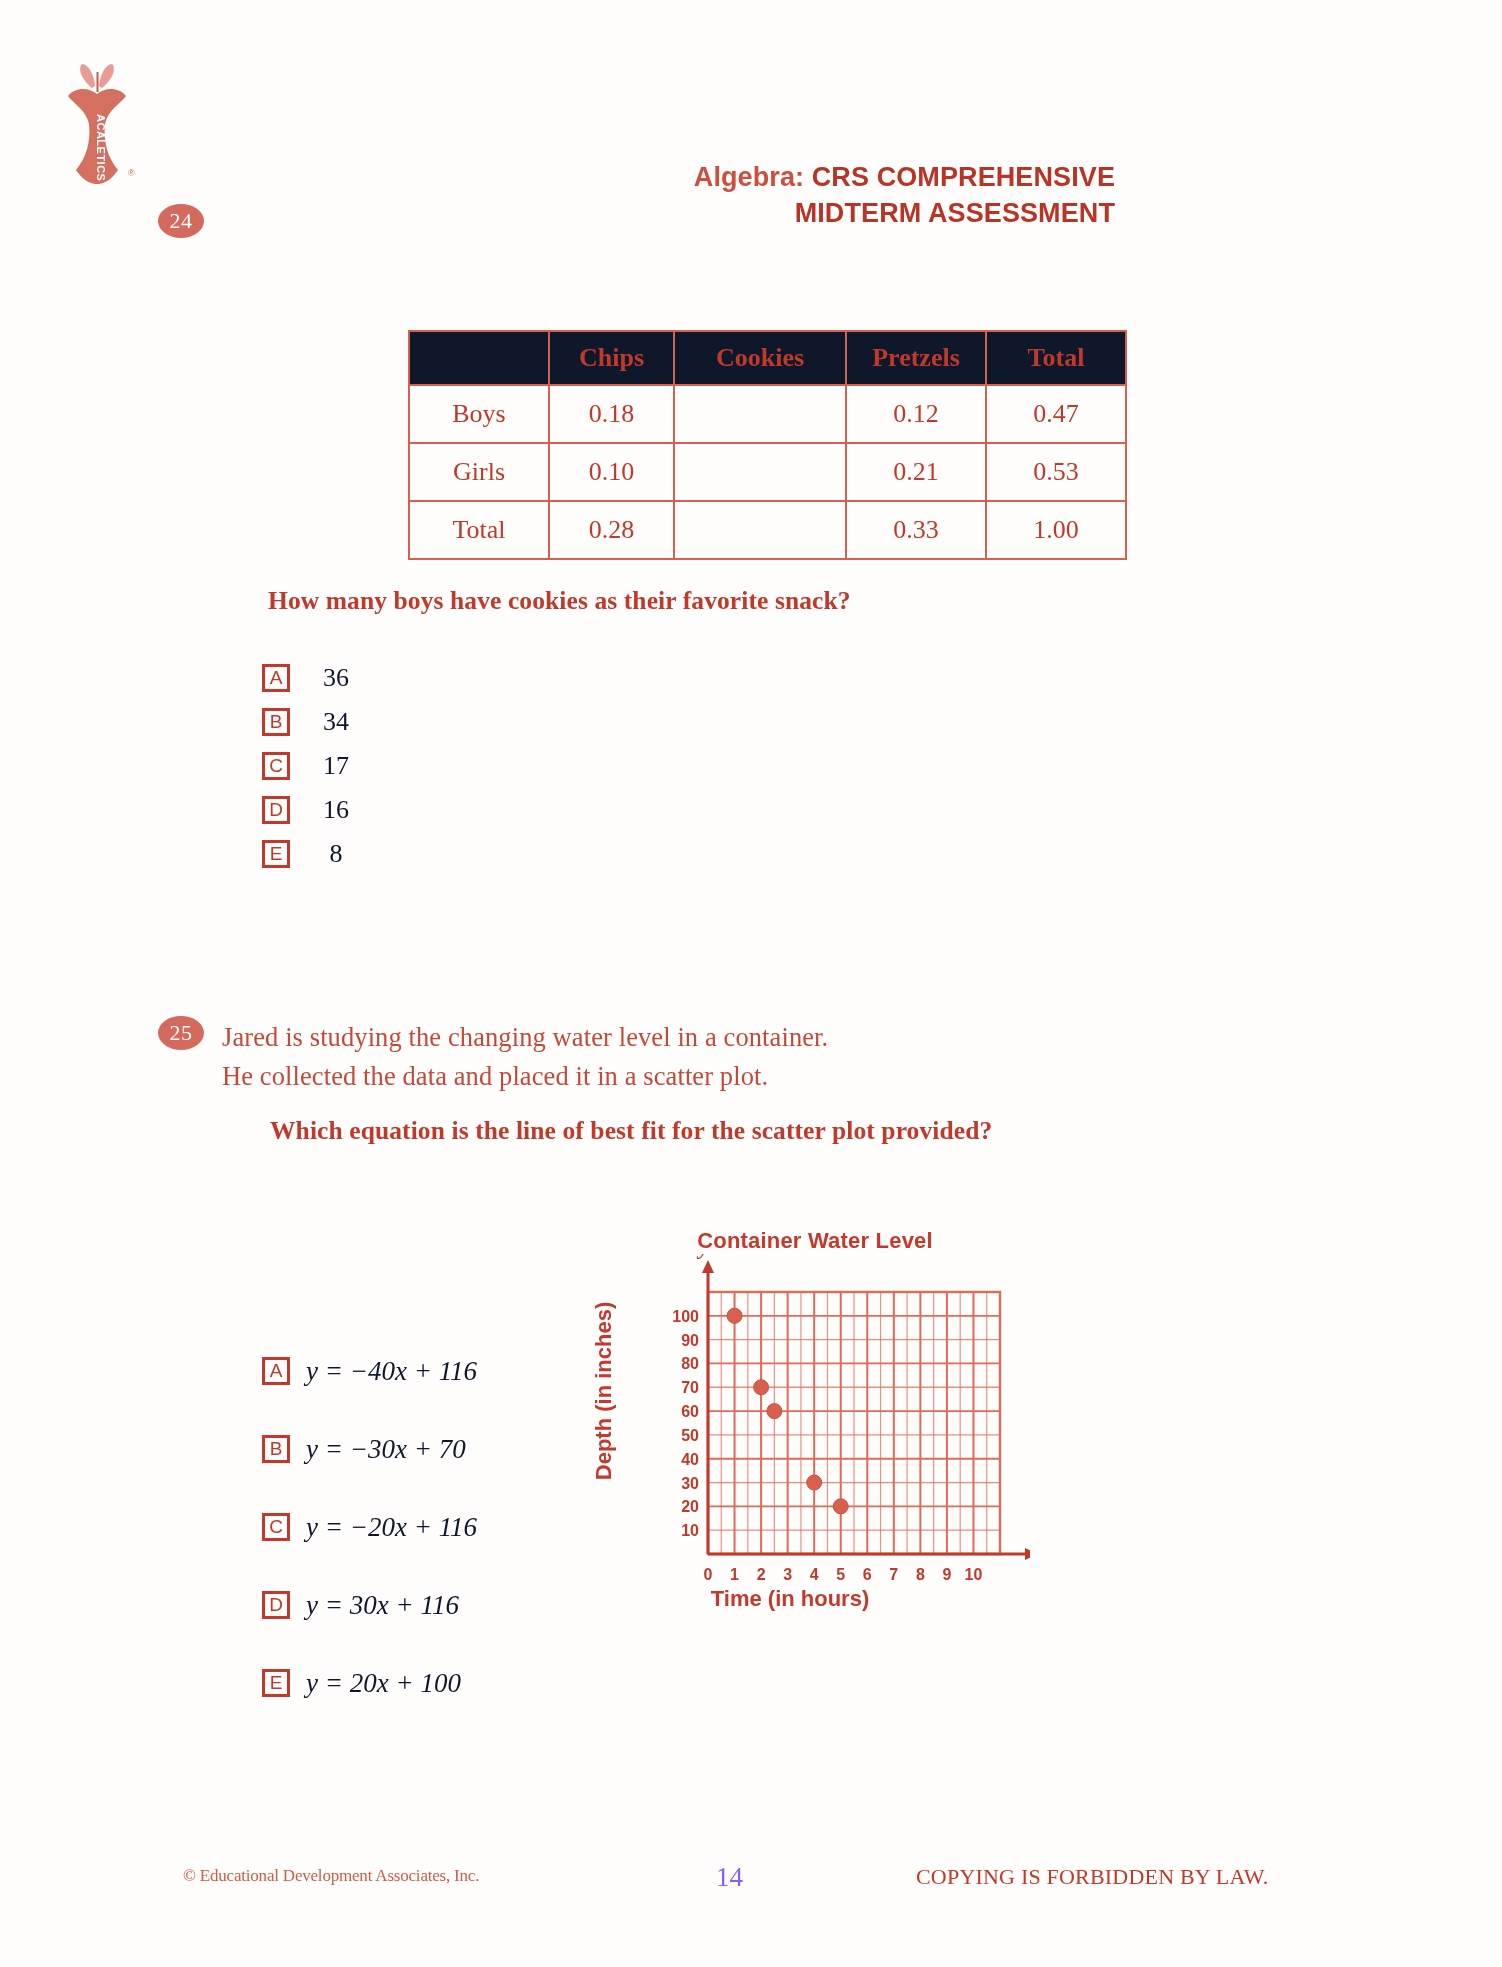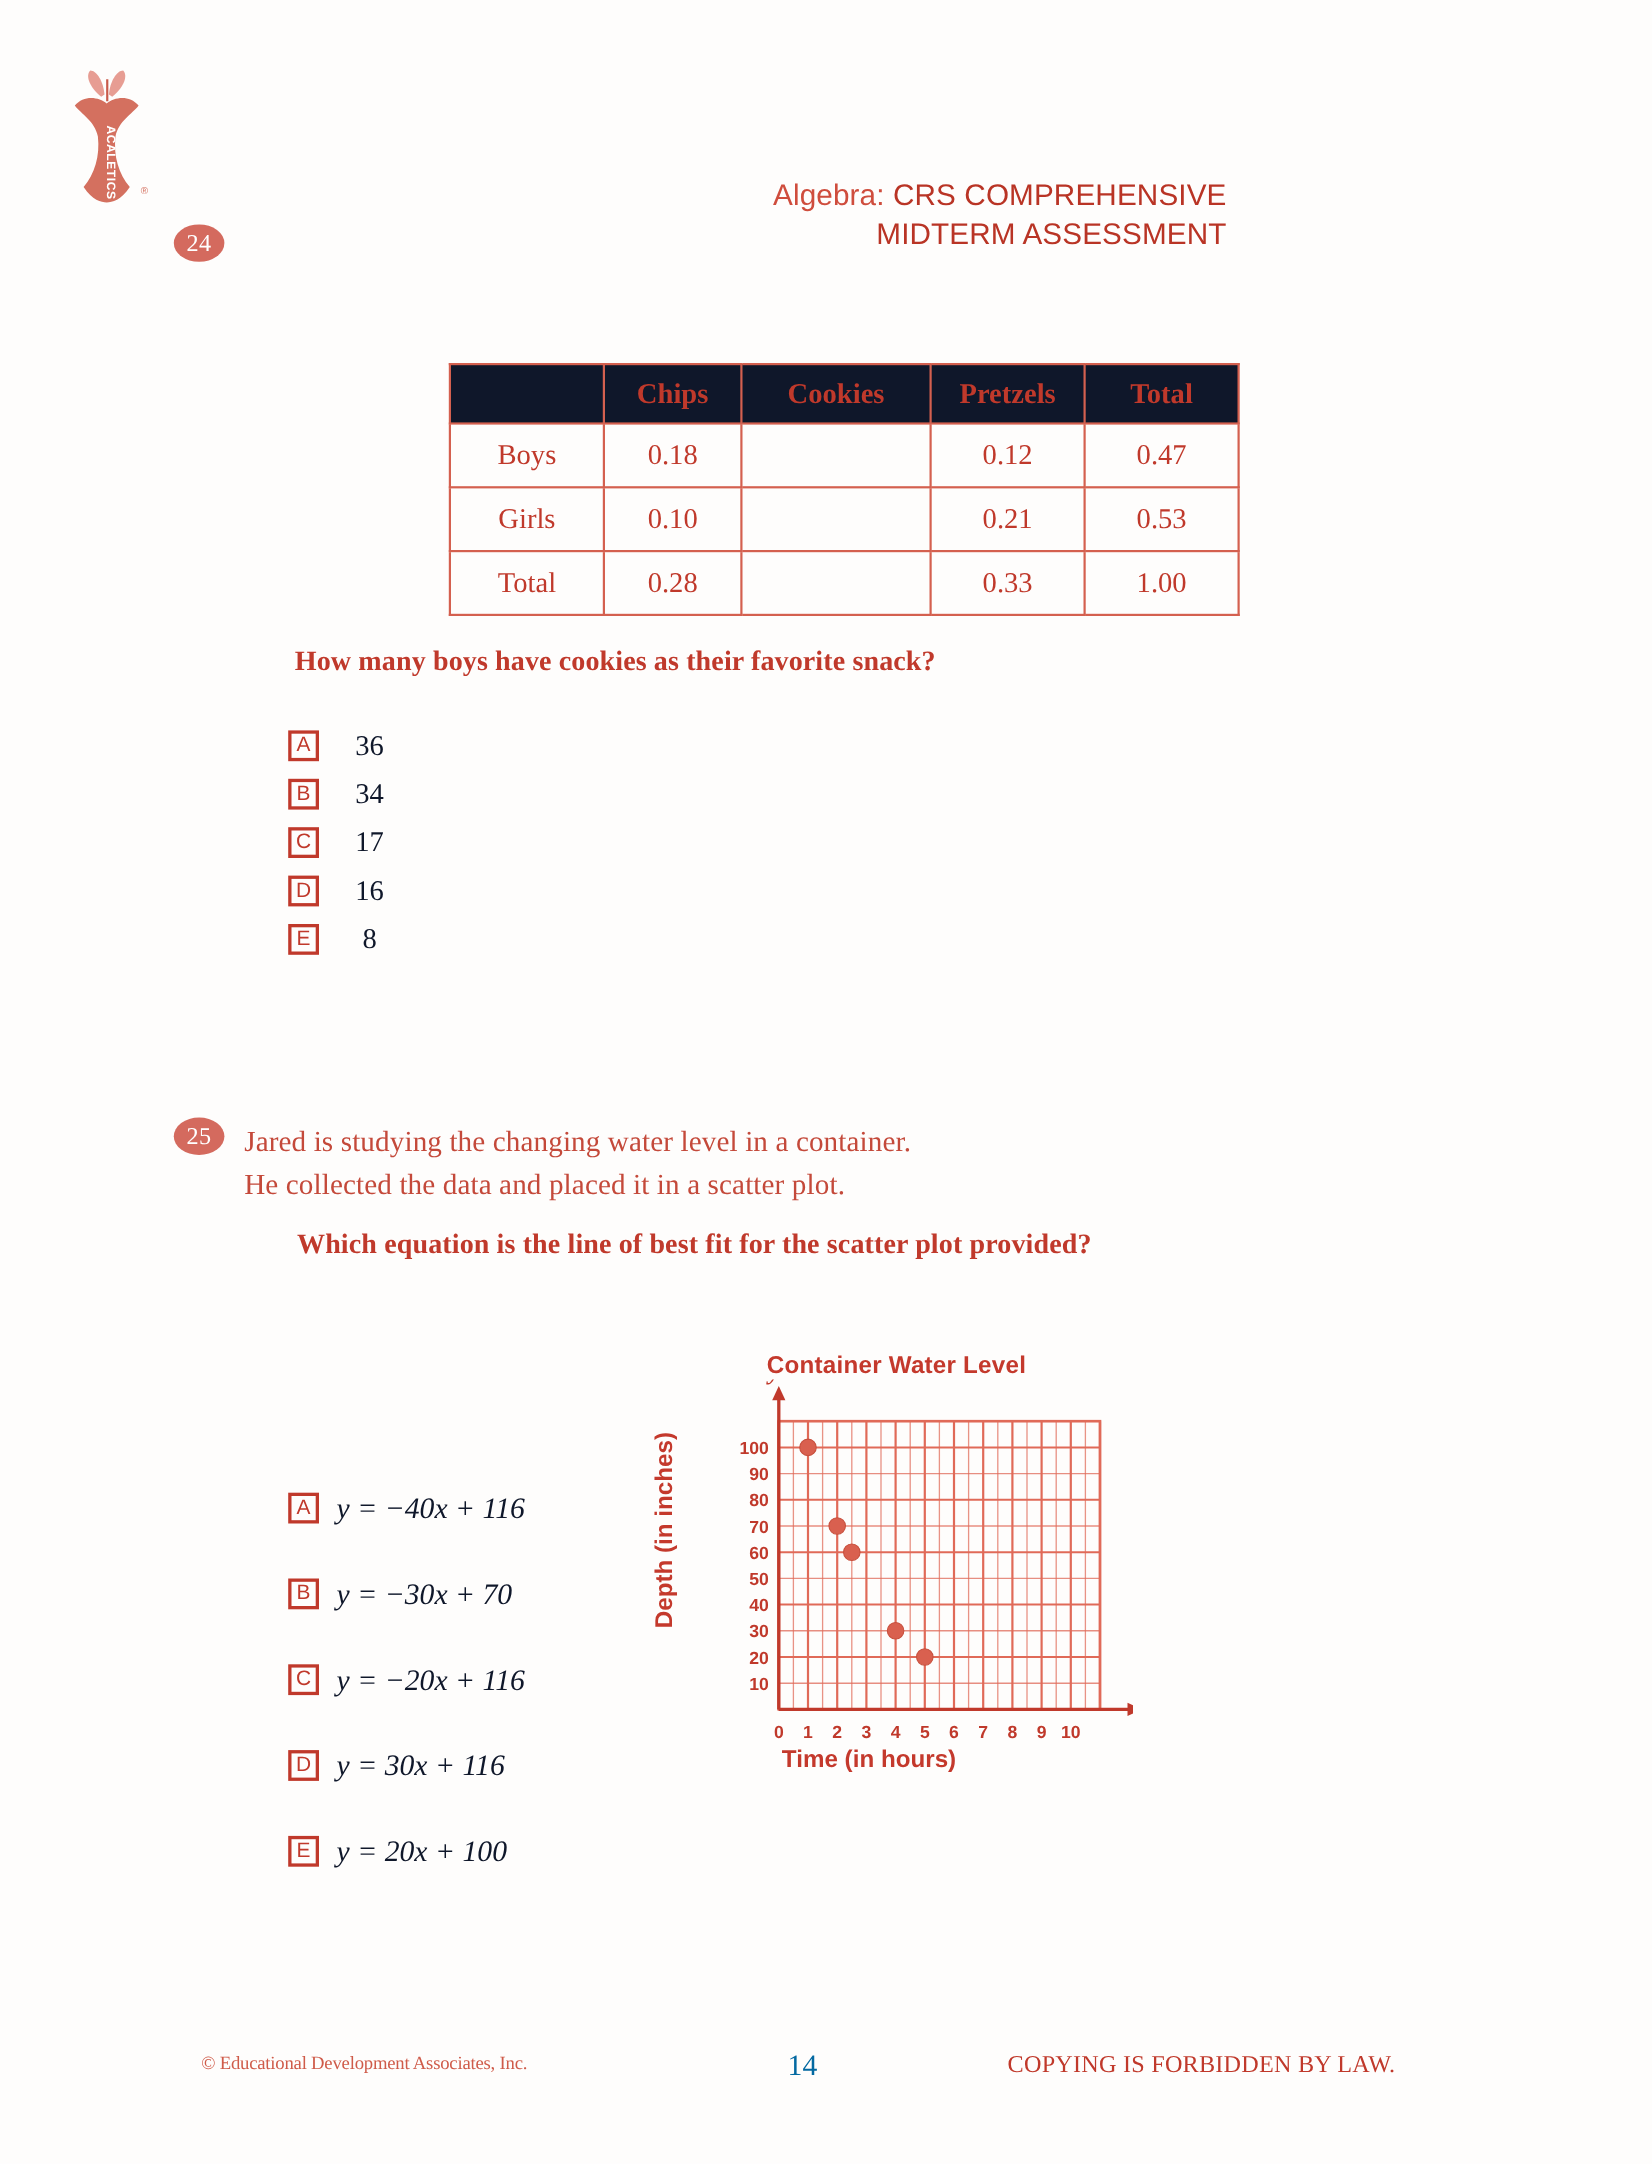--- a/index.html
+++ b/index.html
@@ -33,21 +33,21 @@
   }
   .logo svg { display: block; }
 
   
   .header {
     position: absolute;
     right: 387px;
     top: 160px;
     text-align: right;
     font-family: "Liberation Sans", sans-serif;
-    font-weight: normal;
+    font-weight: bold;
     font-size: 27px;
     line-height: 1.32;
     color: #c4392c;
     letter-spacing: 0.1px;
     white-space: nowrap;
   }
   .header-line1 .hl-light { color: #cf4d3d; }
   .header-line1 .hl-dark { color: #b93425; }
   .header-line2 { color: #b93425; }
 
@@ -225,21 +225,21 @@
     font-size: 17px;
     color: #cf5b49;
     letter-spacing: -0.2px;
   }
   .footer-page {
     position: absolute;
     left: 716px;
     top: 0px;
     font-family: "Liberation Serif", serif;
     font-size: 27px;
-    color: #0369a1;
+    color: #8b5cf6;
   }
   .footer-legal {
     position: absolute;
     left: 916px;
     top: 2px;
     font-family: "Liberation Serif", serif;
     font-size: 22px;
     color: #c0392b;
     letter-spacing: 0.2px;
   }

